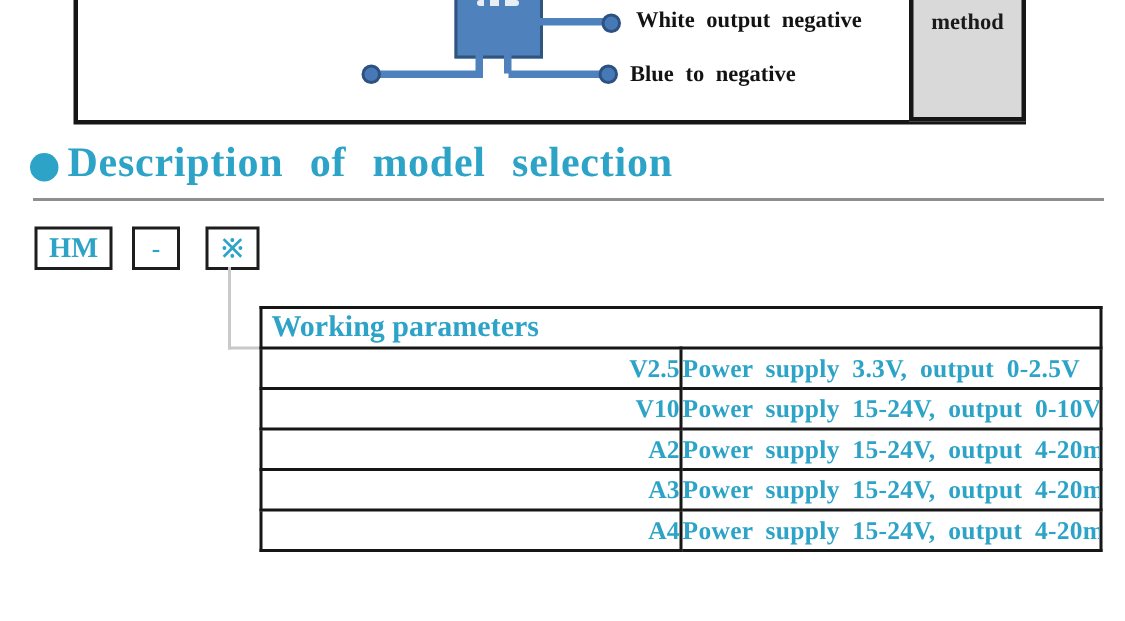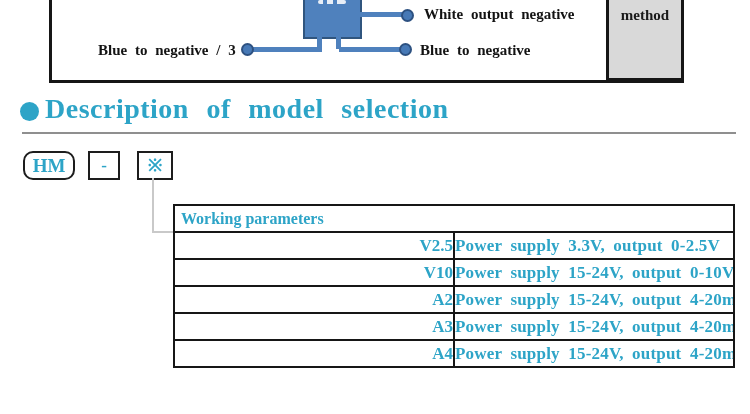--- a/index.html
+++ b/index.html
@@ -100,21 +100,21 @@
     top: 151px;
     height: 25px;
     border: 2px solid #1d1d1d;
     background: #ffffff;
     color: #2da4c7;
     font-weight: bold;
     font-size: 19px;
     line-height: 25px;
     text-align: center;
   }
-  .code-box.prefix   { left: 23px;  width: 48px; border-radius: 10px; }
+  .code-box.prefix   { left: 23px;  width: 48px; }
   .code-box.sep      { left: 88px;  width: 28px; font-size: 17px; }
   .code-box.wildcard { left: 137px; width: 32px; font-size: 17px; }
 
   .connector { position: absolute; background: #c9c9c9; }
 
   
   .param-table {
     position: absolute;
     left: 173px; top: 204px;
     width: 562px;
@@ -124,21 +124,21 @@
   .param-table td {
     border: 2px solid #161616;
     color: #2da4c7;
     font-weight: bold;
     font-size: 17px;
     white-space: nowrap;
     overflow: hidden;
     height: 25px;
     padding: 0;
   }
-  .param-table td.head { padding-left: 6px; font-size: 16px; }
+  .param-table td.head { padding-left: 6px; font-size: 20px; }
   .param-table td.code { width: 66px; text-align: right; padding-left: 16px; }
   .param-table td.desc { word-spacing: 4px; letter-spacing: 0.2px; }
 </style>
 </head>
 <body>
 
 <div class="page">
 
   <div class="diagram-frame"></div>
 
@@ -154,21 +154,20 @@
   <div class="wire" style="left:317px; top:35px;  width:5px;  height:15px;"></div>
   <div class="wire" style="left:336px; top:35px;  width:5px;  height:14px;"></div>
   <div class="wire" style="left:247px; top:47px;  width:75px; height:5px;"></div>
   <div class="wire" style="left:339px; top:47px;  width:67px; height:5px;"></div>
 
   <div class="dot" style="left:401px; top:9px;"></div>
   <div class="dot" style="left:241px; top:43px;"></div>
   <div class="dot" style="left:399px; top:43px;"></div>
 
   <span class="wire-label" style="left:424px; top:6px;">White output negative</span>
-  <span class="wire-label" style="left:98px;  top:42px;">Blue to negative / 3</span>
   <span class="wire-label" style="left:420px; top:42px;">Blue to negative</span>
 
   <span class="bullet-icon"></span>
   <span class="section-title">Description of model selection</span>
   <div class="divider"></div>
 
   <div class="code-box prefix">HM</div>
   <div class="code-box sep">-</div>
   <div class="code-box wildcard">※</div>
 

